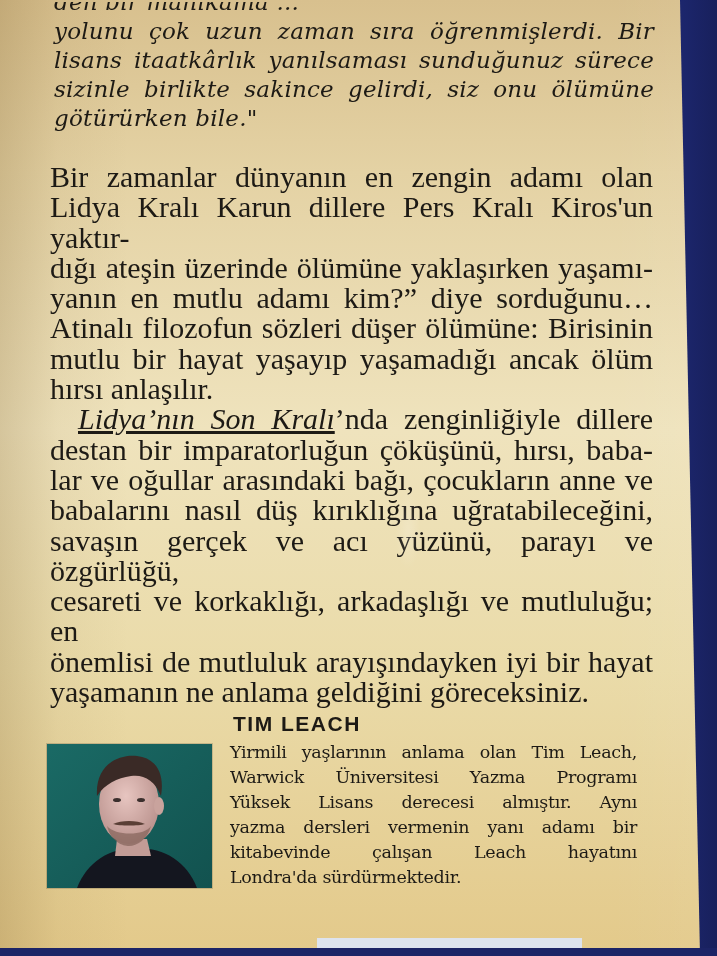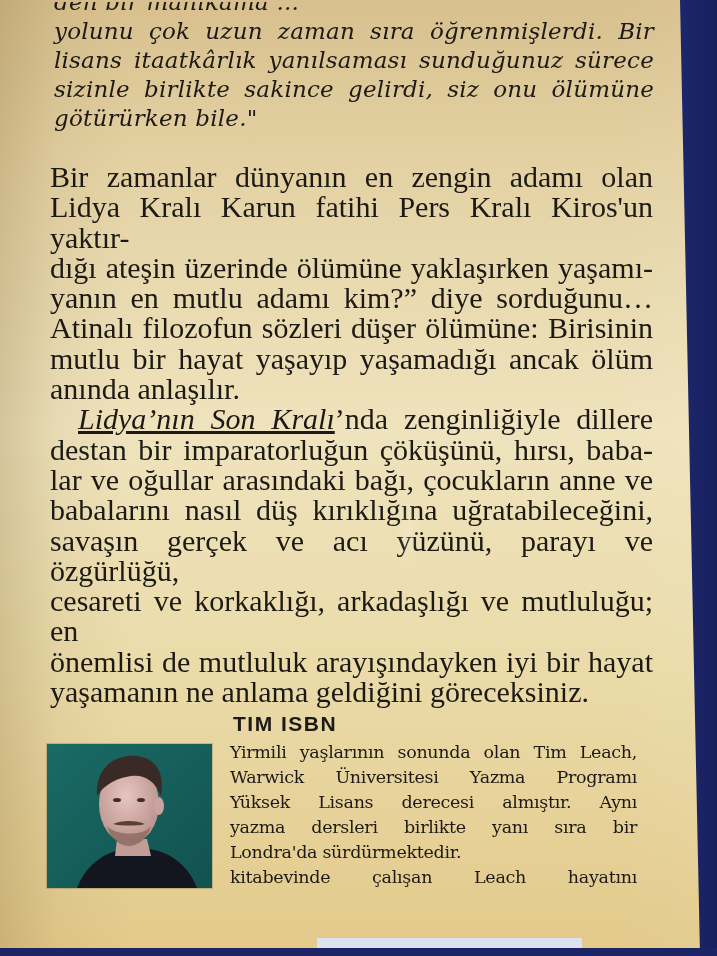--- a/index.html
+++ b/index.html
@@ -169,42 +169,42 @@
     <span class="line" style="clip-path: inset(14px 0 0 0);">den bir manikama ...</span>
     <span class="line justify">yolunu çok uzun zaman sıra öğrenmişlerdi. Bir</span>
     <span class="line justify">lisans itaatkârlık yanılsaması sunduğunuz sürece</span>
     <span class="line justify">sizinle birlikte sakince gelirdi, siz onu ölümüne</span>
     <span class="line">götürürken bile."</span>
   </div>
 
   <div class="text-block body-text">
     <div>
       <span class="line">Bir zamanlar dünyanın en zengin adamı olan</span>
-      <span class="line">Lidya Kralı Karun fatihi Pers Kralı Kiros'un yaktır-</span>
+      <span class="line">Lidya Kralı Karun dillere Pers Kralı Kiros'un yaktır-</span>
       <span class="line">dığı ateşin üzerinde ölümüne yaklaşırken yaşamı-</span>
       <span class="line">yanın en mutlu adamı kim?” diye sorduğunu…</span>
       <span class="line">Atinalı filozofun sözleri düşer ölümüne: Birisinin</span>
       <span class="line">mutlu bir hayat yaşayıp yaşamadığı ancak ölüm</span>
-      <span class="line last">anında anlaşılır.</span>
+      <span class="line last">hırsı anlaşılır.</span>
     </div>
     <div>
       <span class="line indent"><em>Lidya’nın Son Kralı</em><span>’nda zenginliğiyle dillere</span></span>
       <span class="line">destan bir imparatorluğun çöküşünü, hırsı, baba-</span>
       <span class="line">lar ve oğullar arasındaki bağı, çocukların anne ve</span>
       <span class="line">babalarını nasıl düş kırıklığına uğratabileceğini,</span>
       <span class="line">savaşın gerçek ve acı yüzünü, parayı ve özgürlüğü,</span>
       <span class="line">cesareti ve korkaklığı, arkadaşlığı ve mutluluğu; en</span>
       <span class="line">önemlisi de mutluluk arayışındayken iyi bir hayat</span>
       <span class="line last">yaşamanın ne anlama geldiğini göreceksiniz.</span>
     </div>
   </div>
 
   <div class="crease"></div>
 
-  <div class="author-name">TIM ISBN</div>
+  <div class="author-name">TIM LEACH</div>
 
   <div class="author-photo">
     <svg width="165" height="144" viewBox="0 0 165 144">
       <defs>
         <linearGradient id="bg" x1="0" y1="0" x2="1" y2="1">
           <stop offset="0" stop-color="#1a6a65"></stop>
           <stop offset="1" stop-color="#12524f"></stop>
         </linearGradient>
         <radialGradient id="skin" cx="0.45" cy="0.4" r="0.7">
           <stop offset="0" stop-color="#e7c5c0"></stop>
@@ -225,24 +225,24 @@
 
       <ellipse cx="70" cy="56" rx="4" ry="2" fill="#3b2f2d"></ellipse>
       <ellipse cx="94" cy="56" rx="4" ry="2" fill="#3b2f2d"></ellipse>
 
       <path d="M66 80 C74 76 90 76 98 80 C92 82 72 82 66 80 Z" fill="#5a3f36"></path>
       <path d="M60 82 C64 98 76 102 82 102 C90 102 100 96 104 82 C98 92 68 92 60 82 Z" fill="#7a5a50" opacity="0.6"></path>
     </svg>
   </div>
 
   <div class="author-bio">
-    <span class="line">Yirmili yaşlarının sonunda olan Tim Leach,</span>
+    <span class="line">Yirmili yaşlarının anlama olan Tim Leach,</span>
     <span class="line">Warwick Üniversitesi Yazma Programı</span>
     <span class="line">Yüksek Lisans derecesi almıştır. Aynı</span>
-    <span class="line">yazma dersleri birlikte yanı sıra  bir</span>
+    <span class="line">yazma dersleri vermenin yanı adamı  bir</span>
+    <span class="line">kitabevinde çalışan Leach hayatını</span>
     <span class="line last">Londra'da sürdürmektedir.</span>
-    <span class="line">kitabevinde çalışan Leach hayatını</span>
   </div>
 
   <div class="isbn-strip">
     <span class="isbn-text">ISBN 978-604-1-122-</span>
   </div>
 </div>
 
 </body></html>

